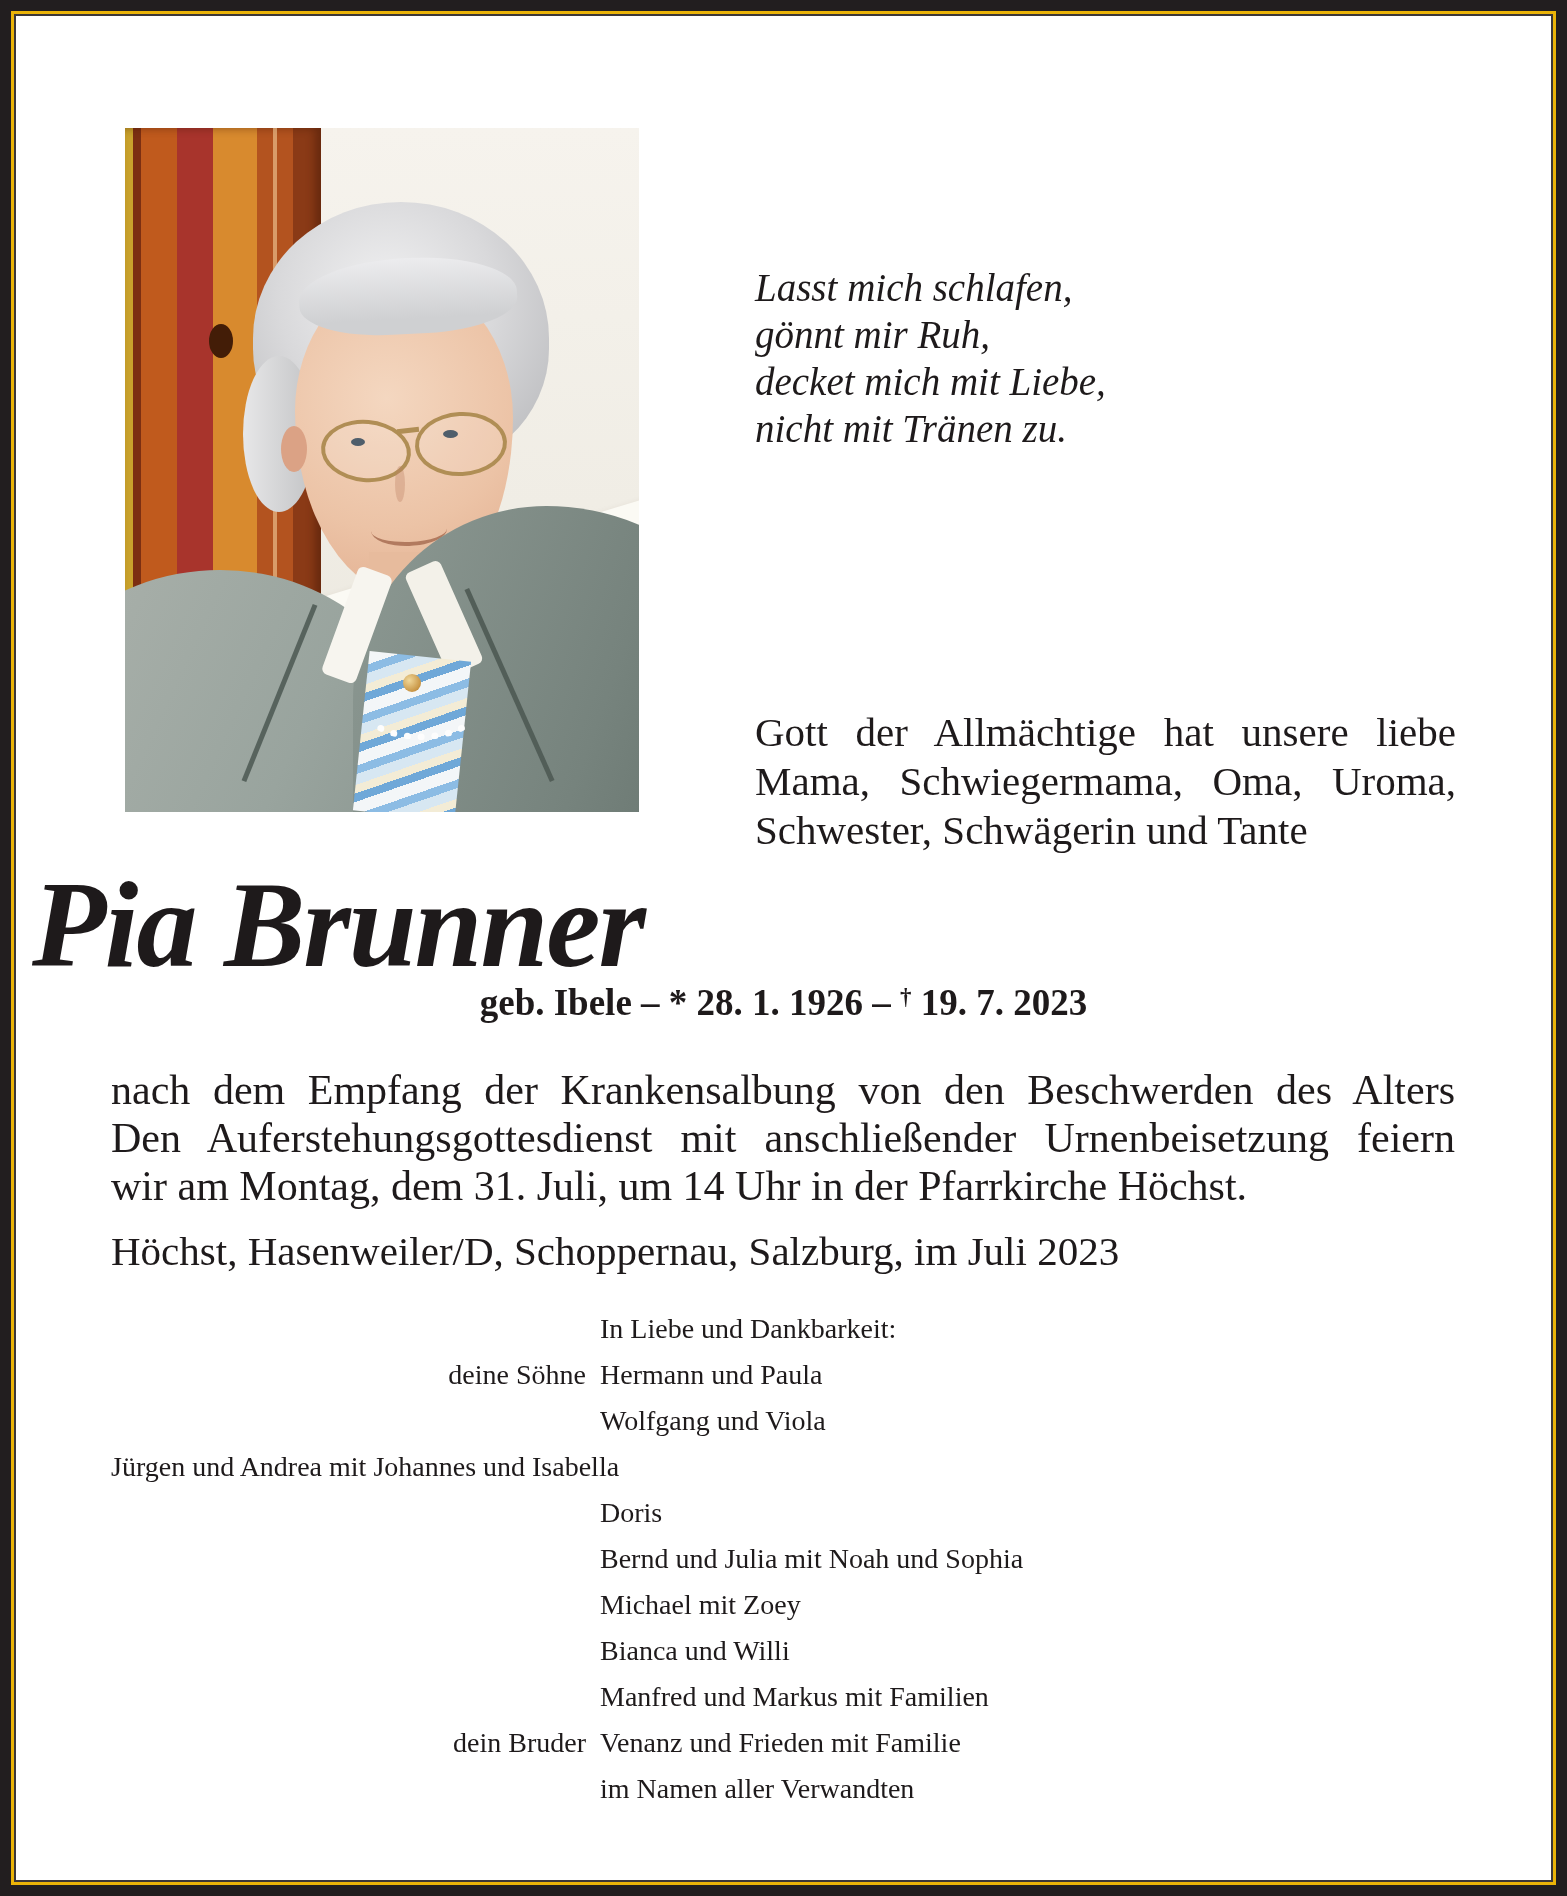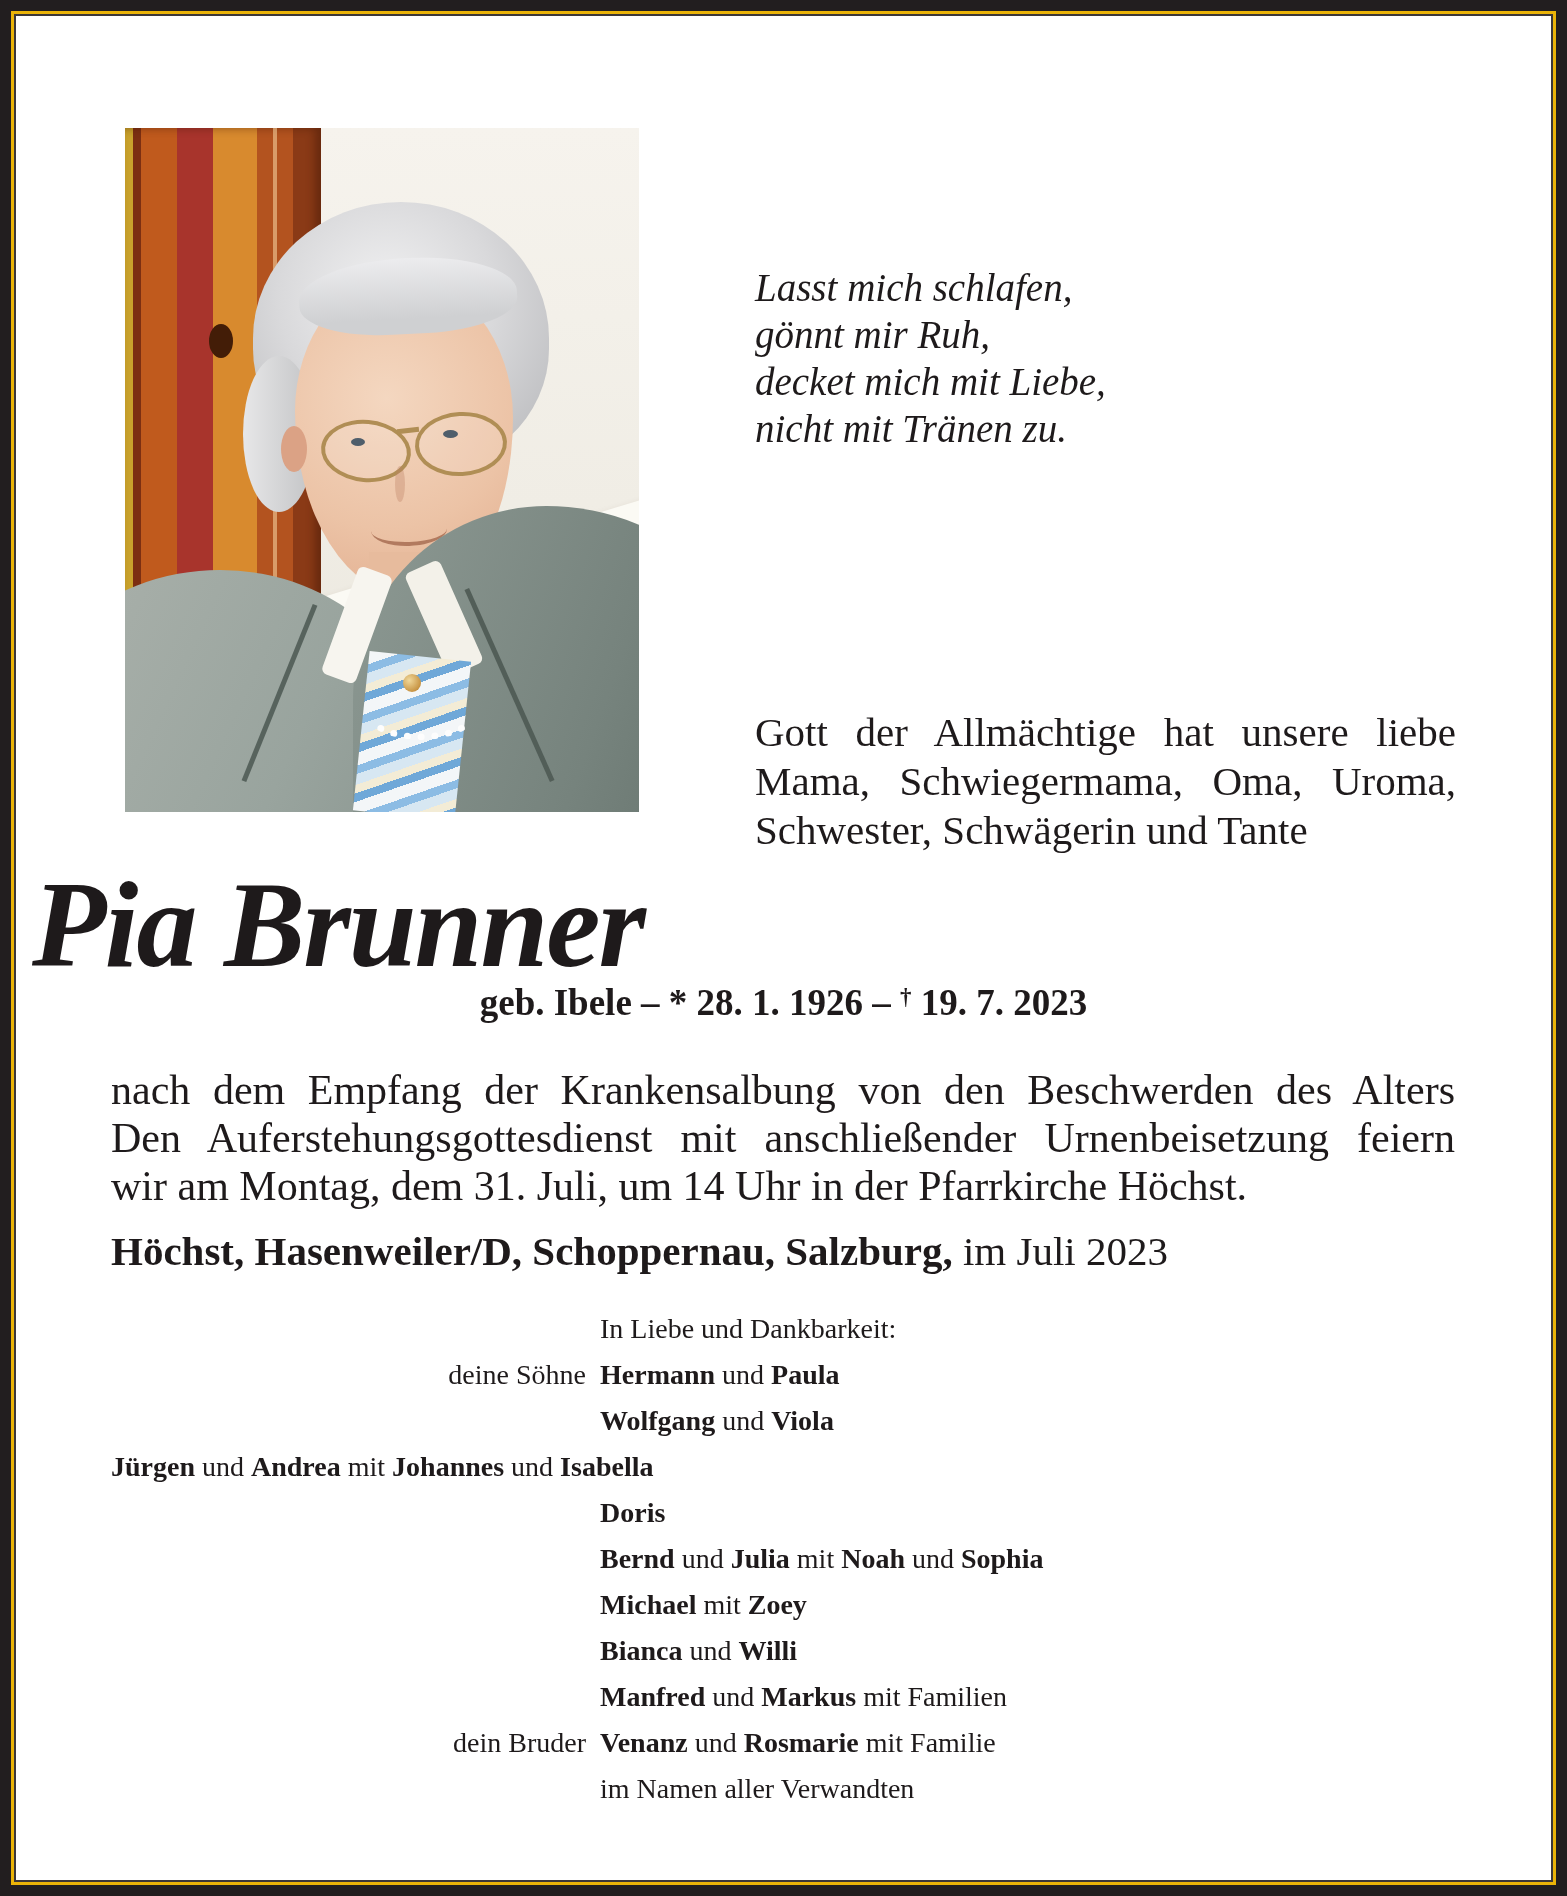--- a/index.html
+++ b/index.html
@@ -80,21 +80,21 @@
   
   .head-block{position:relative;height:206px;}
   .name{position:absolute;left:0;right:0;top:-12px;margin:16px;text-align:left;
     font-size:122px;line-height:1;font-weight:bold;letter-spacing:-2px;font-style:italic;}
   .subtitle{position:absolute;left:0;right:0;top:124px;text-align:center;
     font-size:37px;line-height:1;font-weight:bold;}
   .subtitle .dag{font-size:0.62em;vertical-align:0.5em;}
   
   .announcement{margin:0 96px 0 95px;font-size:42px;line-height:48px;}
   .dateline{margin:17px 96px 0 95px;font-size:41px;line-height:48px;white-space:nowrap;}
-  .b{font-weight:bold;}
+  .b{font-weight:normal;}
   .closing{margin:31px 96px 0 95px;font-size:28px;line-height:46px;}
   .row{display:grid;grid-template-columns:475px 1fr;column-gap:14px;}
   .row .label{text-align:right;white-space:nowrap;}
   .row .names{text-align:left;white-space:nowrap;}
 </style>
 </head>
 <body>
 
 <div class="frame">
   <div class="sheet">
@@ -189,21 +189,21 @@
         <div class="row">
           <div class="label"></div>
           <div class="names"><span class="b">Bianca</span><span> und </span><span class="b">Willi</span></div>
         </div>
         <div class="row">
           <div class="label"></div>
           <div class="names"><span class="b">Manfred</span><span> und </span><span class="b">Markus</span><span> mit Familien</span></div>
         </div>
         <div class="row">
           <div class="label">dein Bruder</div>
-          <div class="names"><span class="b">Venanz</span><span> und </span><span class="b">Rosmarie</span><span> mit Familie</span></div>
+          <div class="names"><span class="b">Venanz</span><span> und </span><span class="b">Frieden</span><span> mit Familie</span></div>
         </div>
         <div class="row">
           <div class="label"></div>
           <div class="names"><span>im Namen aller Verwandten</span></div>
         </div>
       </div>
 
   </div>
 </div>
 

